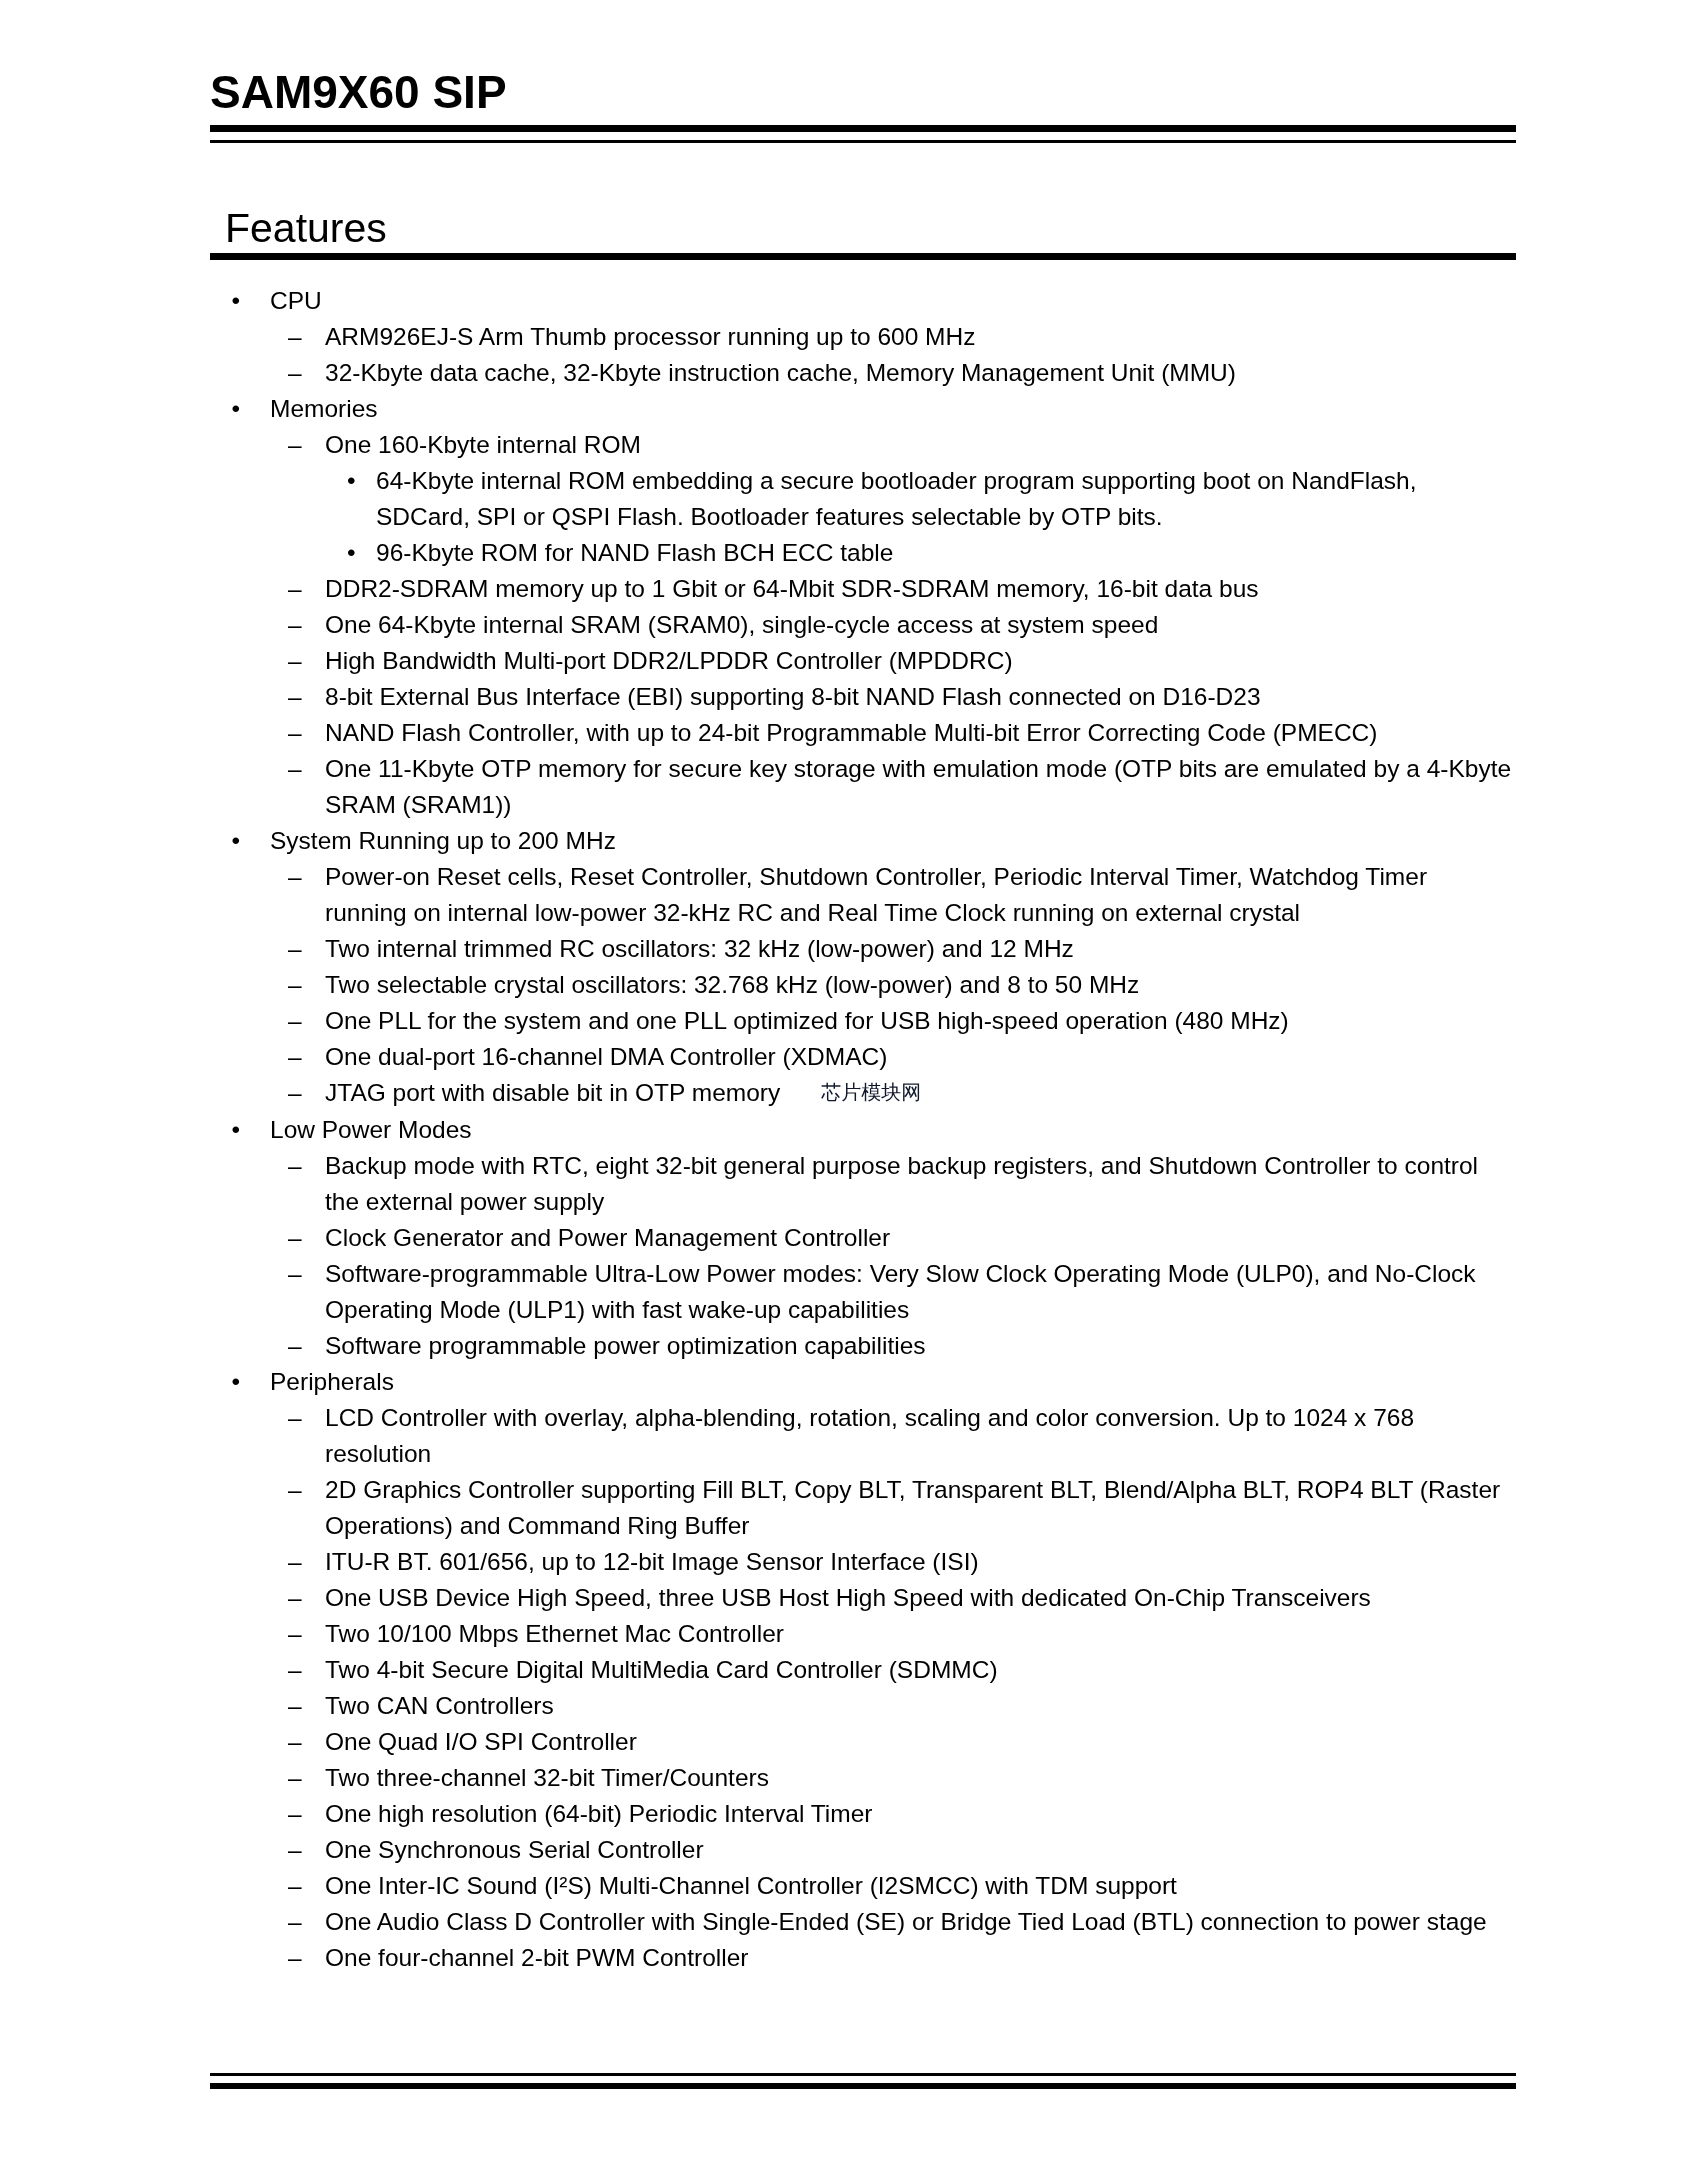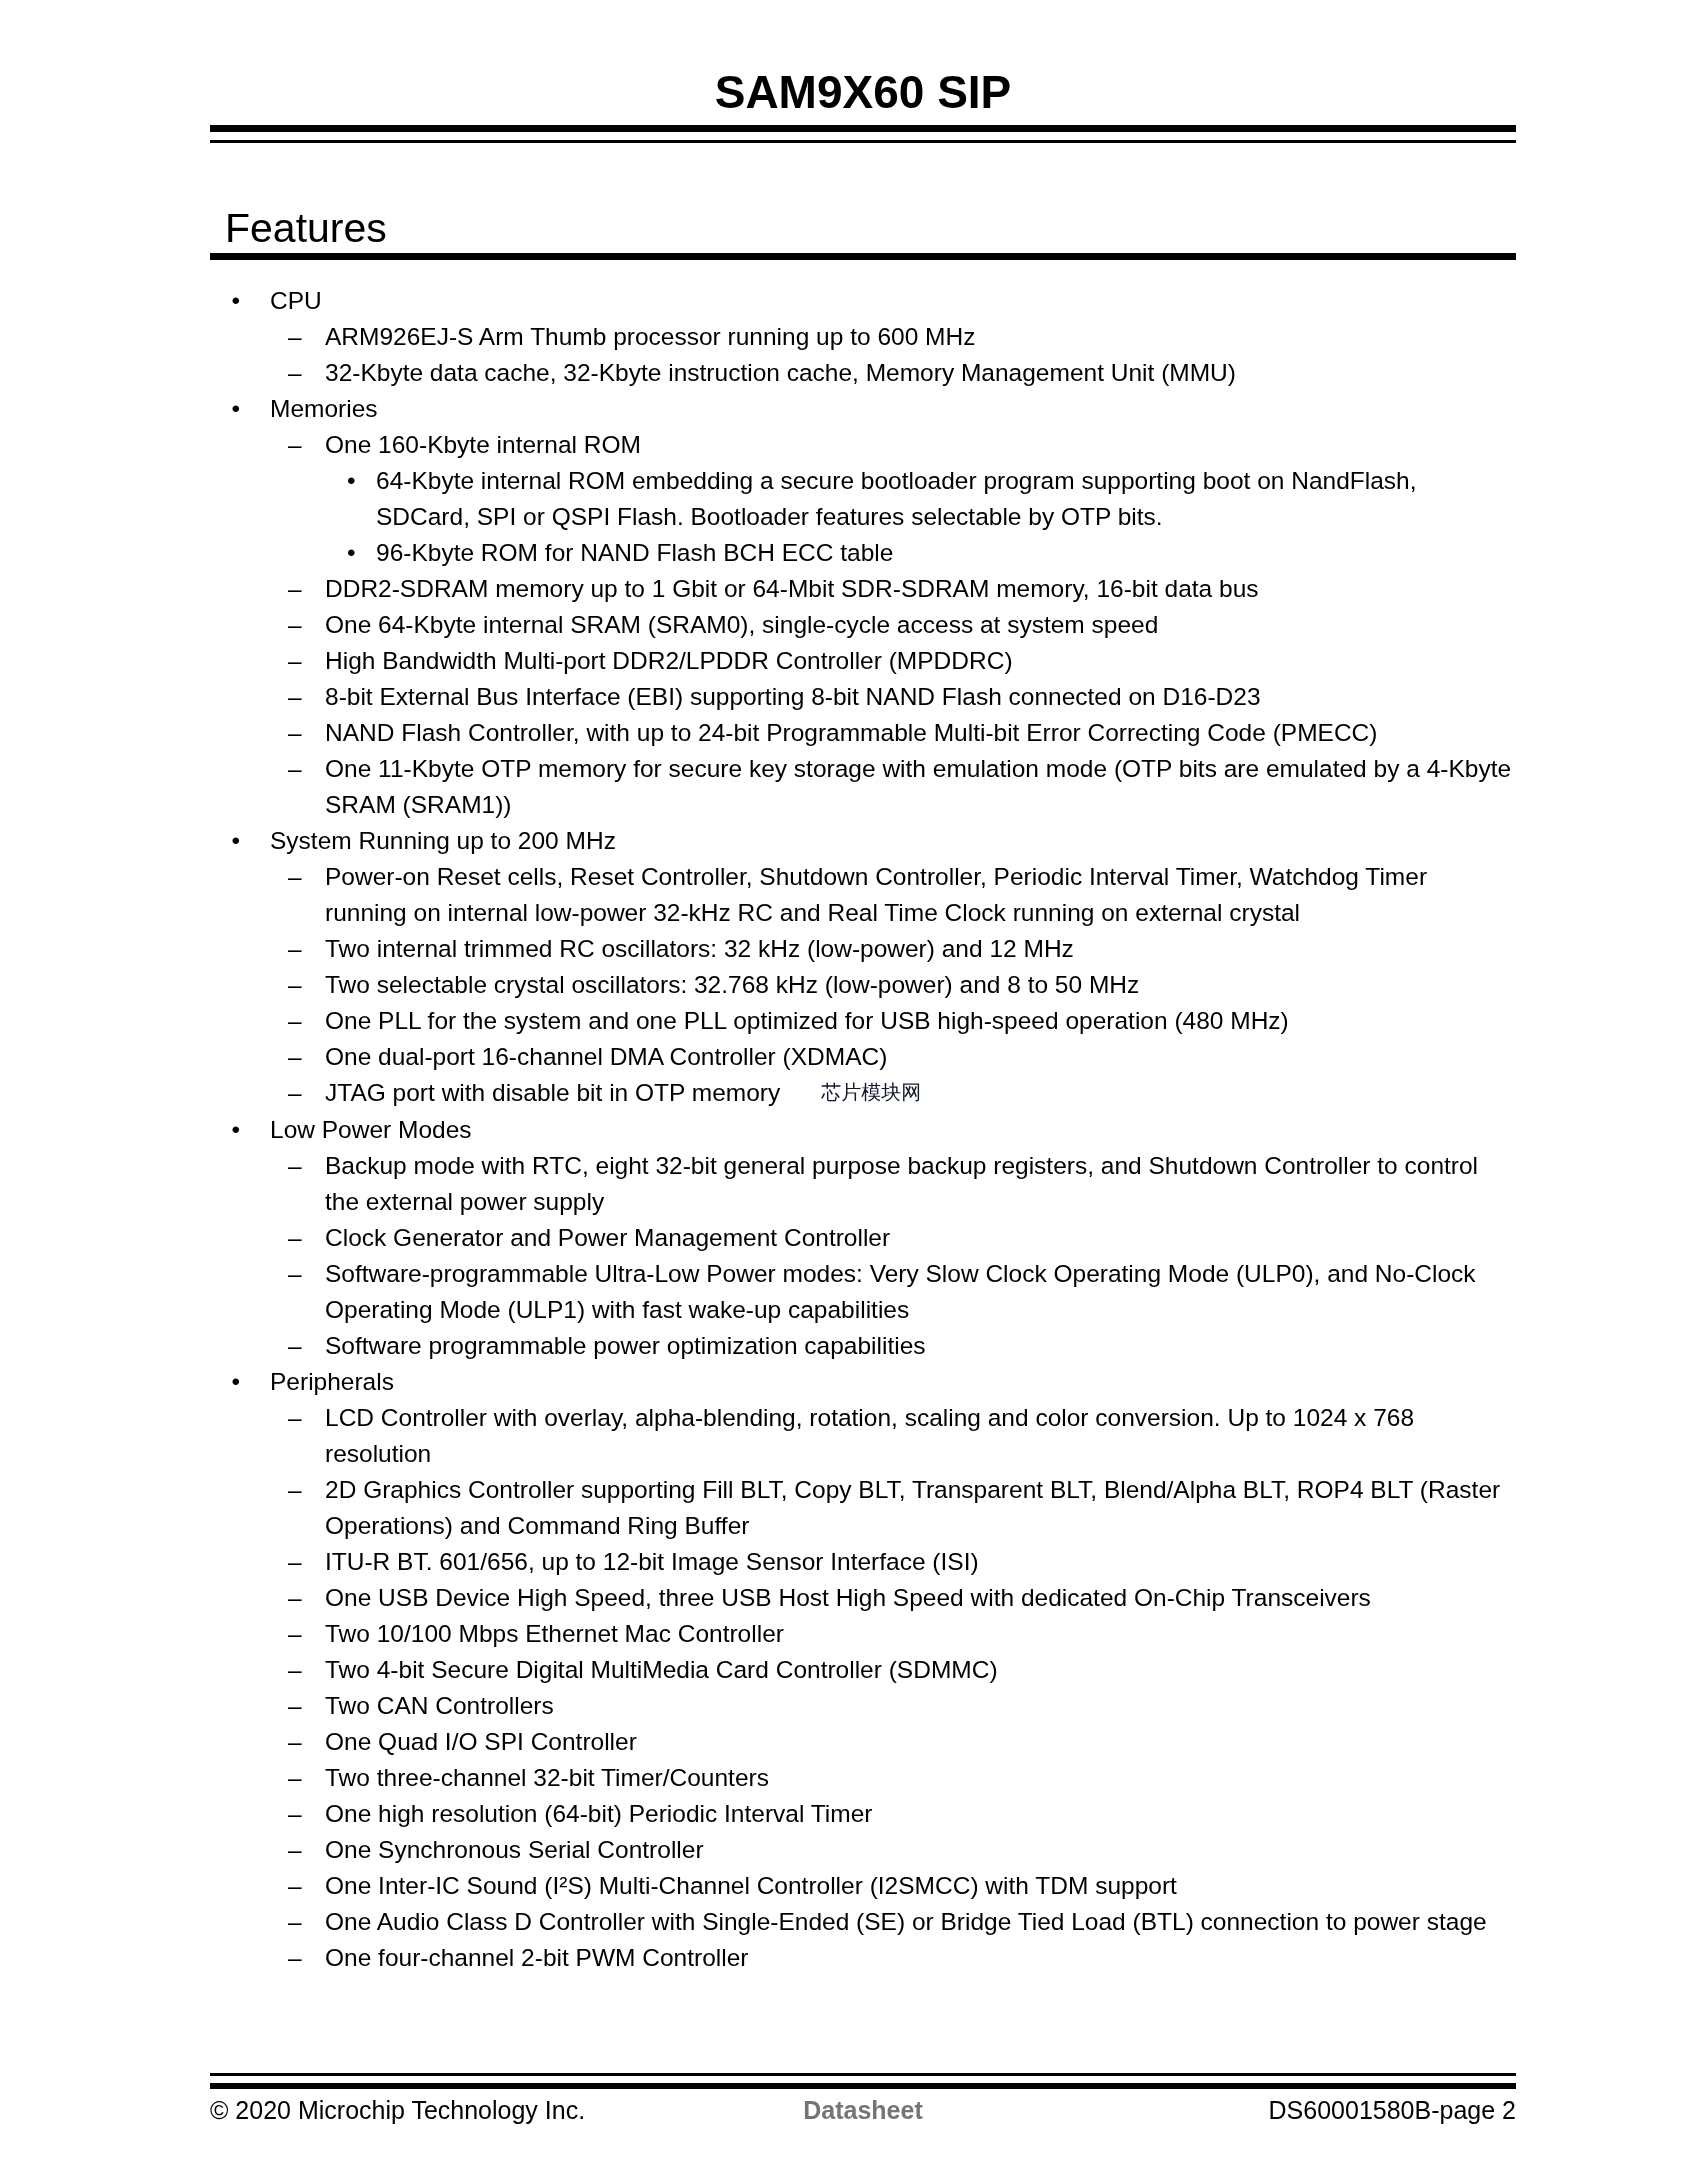--- a/index.html
+++ b/index.html
@@ -4,21 +4,21 @@
 <style>
   html,body { margin:0; padding:0; background:#e8e8e8; }
   .page {
     position:relative; width:1687px; height:2183px; background:#ffffff;
     font-family:"Liberation Sans", sans-serif; color:#000;
     overflow:hidden;
   }
   
   .doc-title {
     position:absolute; left:210px; right:171px; top:69px;
-    text-align:center; font-size:46px; font-weight:bold; letter-spacing:0;
+    text-align:left; font-size:46px; font-weight:bold; letter-spacing:0;
     margin:0; line-height:1;
   }
   .rule { position:absolute; left:210px; right:171px; background:#000; }
   .rule-top-thick  { top:125px; height:7.3px; }
   .rule-top-thin   { top:140px; height:3.3px; }
   .features-title {
     position:absolute; left:210px; top:193px; margin:15px;
     font-size:41px; font-weight:normal; line-height:1;
   }
   .rule-features   { top:253px; height:6.6px; }
@@ -100,20 +100,15 @@
     <div class="li l2">Two three-channel 32-bit Timer/Counters</div>
     <div class="li l2">One high resolution (64-bit) Periodic Interval Timer</div>
     <div class="li l2">One Synchronous Serial Controller</div>
     <div class="li l2">One Inter-IC Sound (I²S) Multi-Channel Controller (I2SMCC) with TDM support</div>
     <div class="li l2">One Audio Class D Controller with Single-Ended (SE) or Bridge Tied Load (BTL) connection to power stage</div>
     <div class="li l2">One four-channel 2-bit PWM Controller</div>
   </div>
 
   <div class="rule rule-bot-thin"></div>
   <div class="rule rule-bot-thick"></div>
-  <div class="footer-row">
-    <div class="footer-left">© 2020 Microchip Technology Inc.</div>
-    <div class="footer-center">Datasheet</div>
-    <div class="footer-right">DS60001580B-page 2</div>
-  </div>
 
 </div>
 
 
 </body></html>

